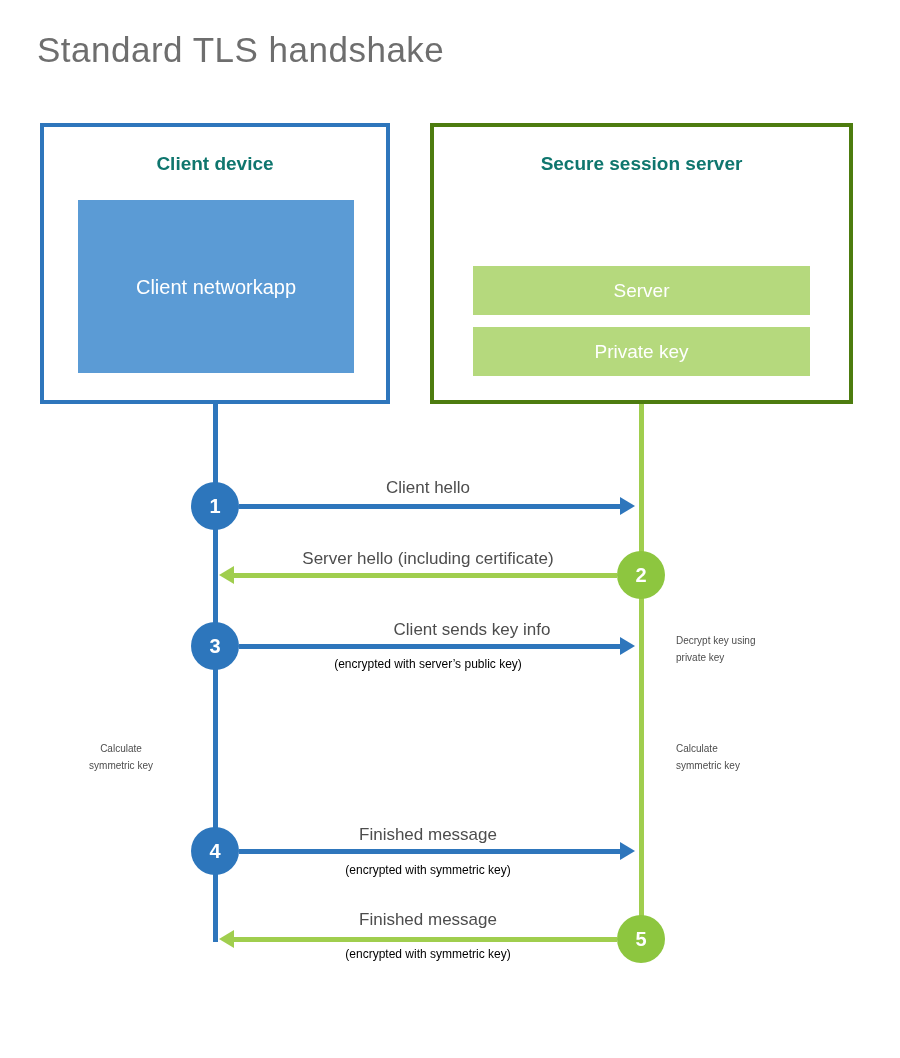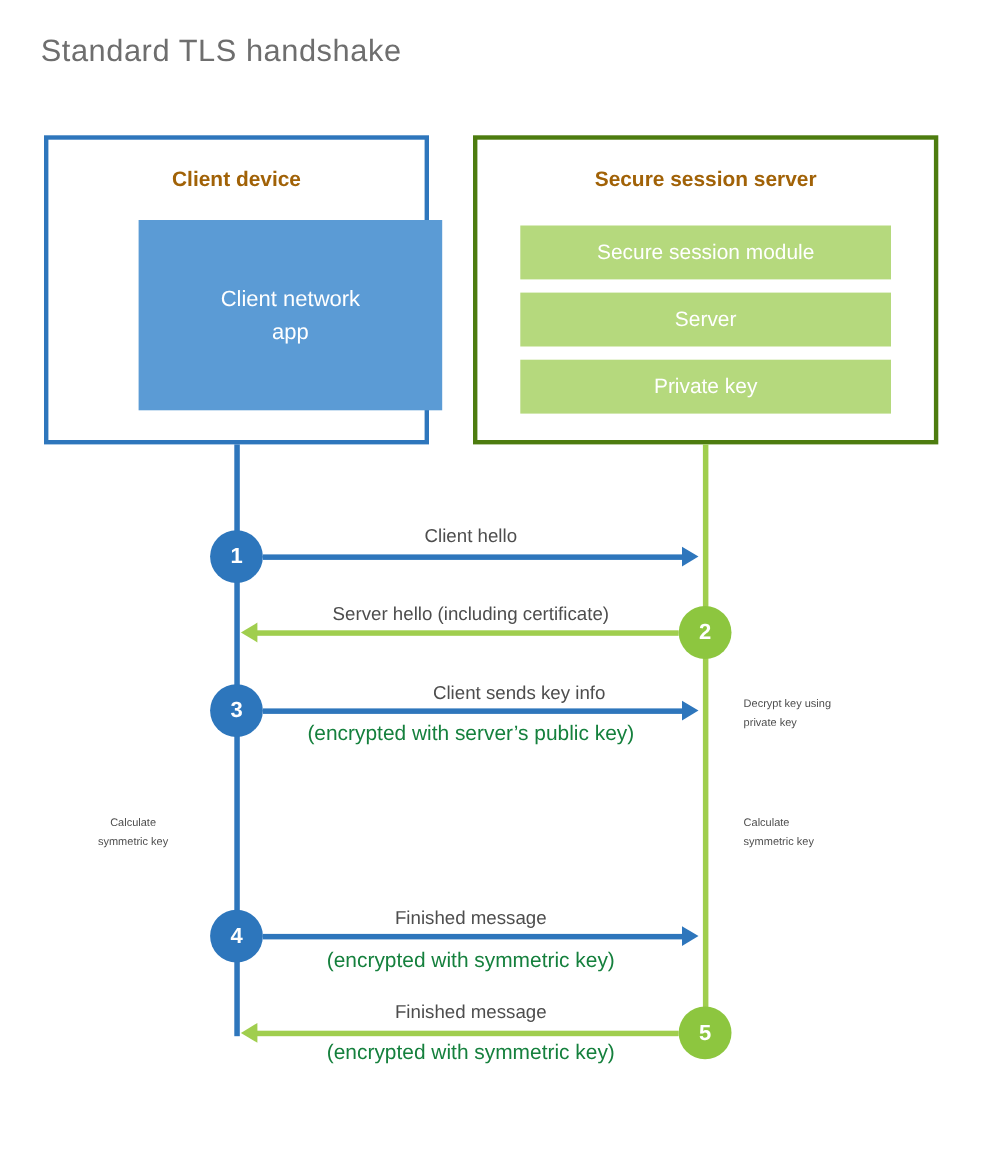--- a/index.html
+++ b/index.html
@@ -7,57 +7,56 @@
     position: relative;
     width: 900px;
     height: 1058px;
     background: #ffffff;
     font-family: "Liberation Sans", "DejaVu Sans", sans-serif;
     overflow: hidden;
   }
   .page-title {
     position: absolute;
     left: 37px; top: 30px;
-    font-size: 28px;
+    font-size: 35px;
     font-weight: 300;
     letter-spacing: 0.5px;
     color: #6e6e6e;
   }
   
   .actor-box {
     position: absolute;
     background: #ffffff;
     box-sizing: border-box;
     top: 123px;
     height: 281px;
   }
   .client-box { left: 40px; width: 350px; border: 4px solid #2e76bc; }
   .server-box { left: 430px; width: 423px; border: 4px solid #4d7c0f; }
   .actor-title {
     position: absolute;
     left: 0; right: 0; top: 26px;
     text-align: center;
     font-size: 19px;
     font-weight: bold;
-    color: #a16207;
+    color: #0f766e;
   }
   .client-app {
     position: absolute;
     left: 34px; top: 73px;
     width: 276px; height: 173px;
     background: #5b9bd5;
     color: #ffffff;
     font-size: 20px;
     display: flex;
-    flex-direction: column;
+    flex-direction: row;
     align-items: center;
     justify-content: center;
     line-height: 1.5;
     text-align: center;
-    margin-left: 48px;
   }
   .server-module {
     position: absolute;
     left: 39px;
     width: 337px; height: 49px;
     background: #b5d97d;
     color: #ffffff;
     font-size: 19px;
     display: flex;
     align-items: center;
@@ -102,22 +101,22 @@
     left: 428px;
     transform: translateX(-50%);
     font-size: 17px;
     color: #4d4d4d;
     white-space: nowrap;
   }
   .msg-sub {
     position: absolute;
     left: 428px;
     transform: translateX(-50%);
-    font-size: 19px;
-    color: #15803d;
+    font-size: 12px;
+    color: #000000;
     white-space: nowrap;
   }
   
   .side-note {
     position: absolute;
     font-size: 10px;
     color: #4d4d4d;
     line-height: 17px;
   }
   .side-note.left-note  { left: 55px; width: 132px; text-align: center; }
@@ -133,21 +132,20 @@
   <div class="actor-box client-box">
     <div class="actor-title">Client device</div>
     <div class="client-app">
       <div>Client network</div>
       <div>app</div>
     </div>
   </div>
 
   <div class="actor-box server-box">
     <div class="actor-title">Secure session server</div>
-    <div class="server-module" style="top:78px;">Secure session module</div>
     <div class="server-module" style="top:139px;">Server</div>
     <div class="server-module" style="top:200px;">Private key</div>
   </div>
 
   <div class="lifeline blue"></div>
   <div class="lifeline green"></div>
 
   <div class="msg-label" style="top:478px;">Client hello</div>
   <div class="arrow-line blue" style="left:239px; top:504px; width:383px;"></div>
   <div class="arrow-head right" style="left:620px; top:497px;"></div>

